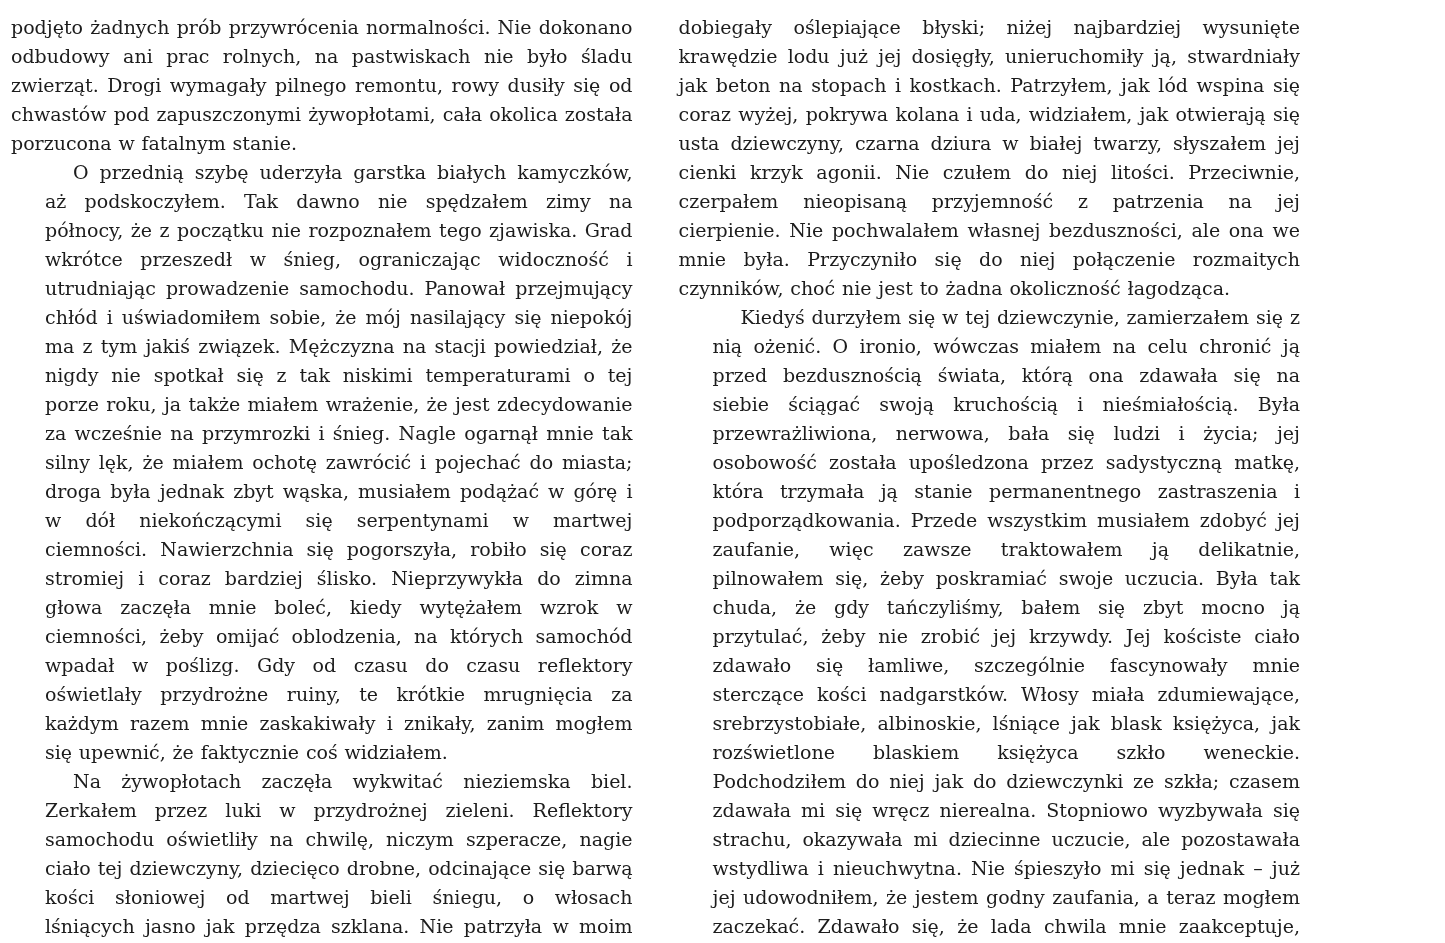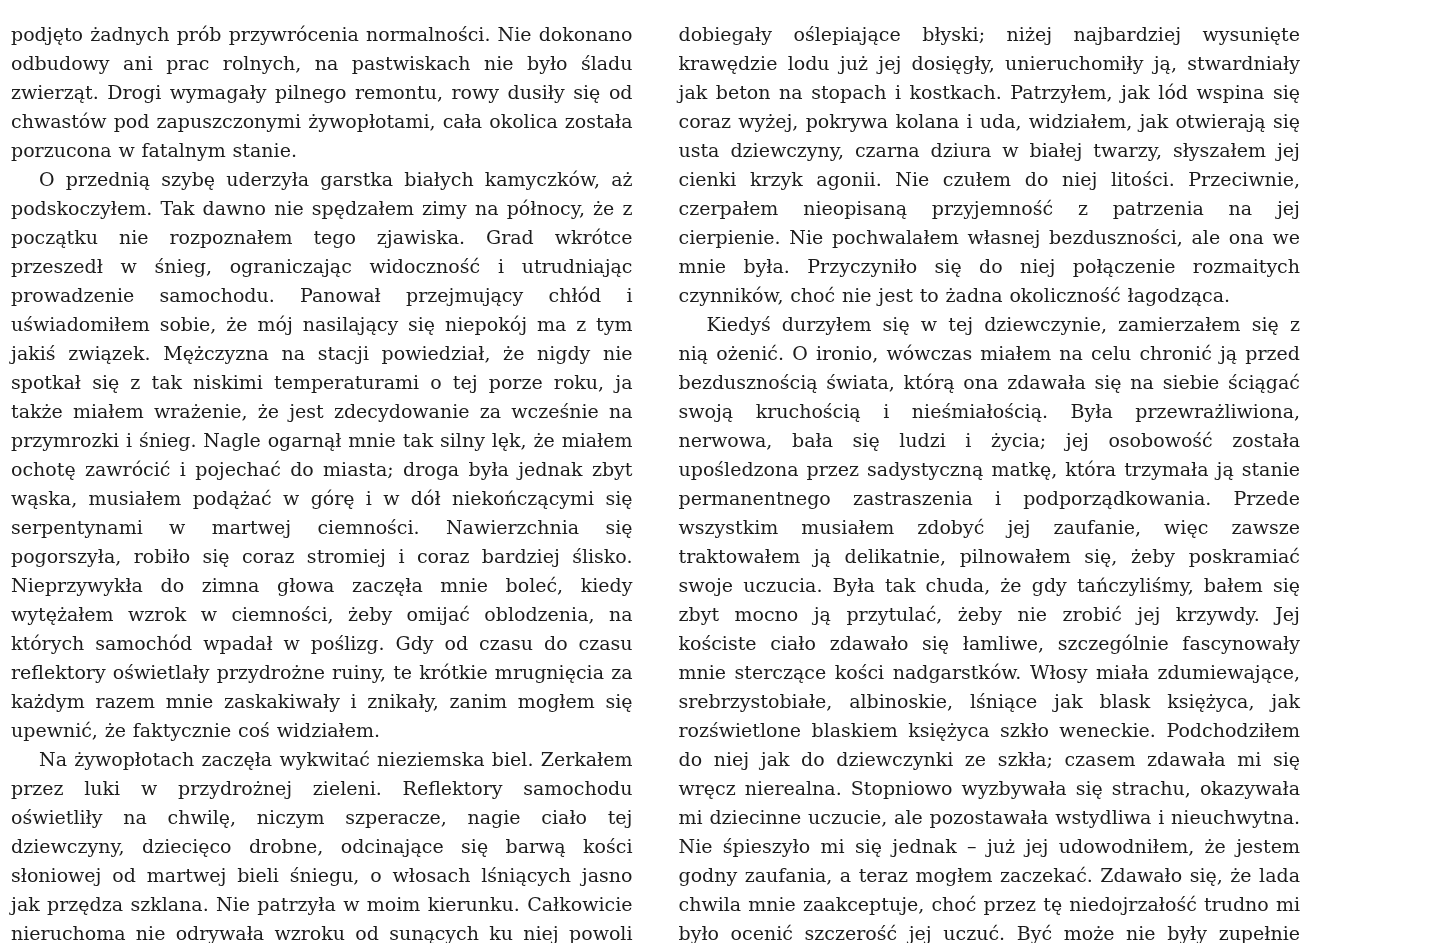--- a/index.html
+++ b/index.html
@@ -6,21 +6,21 @@
     margin: 0;
     padding: 0;
     background: #ffffff;
   }
   .page {
     position: relative;
     width: 1317px;
     height: 943px;
     box-sizing: border-box;
     background: #ffffff;
-    padding: 20px 17px 0 11px;
+    padding: 13px 17px 0 11px;
     display: flex;
     gap: 46px;
     overflow: hidden;
     font-family: "DejaVu Serif", serif;
     font-size: 19px;
     line-height: 29px;
     color: #1c1c1c;
   }
   .column {
     flex: 1 1 0;
@@ -28,20 +28,21 @@
     text-align: justify;
   }
   .para {
     margin: 0;
     padding: 0;
     text-indent: 0;
     word-spacing: 0.04em;
   }
   .para.indent {
     text-indent: 28px;
+    margin-left: 34px;
   }
 </style>
 </head>
 <body>
 
 <div class="page">
   <div class="column">
     <p class="para">podjęto żadnych prób przywrócenia normalności. Nie dokonano odbudowy ani prac rolnych, na pastwiskach nie było śladu zwierząt. Drogi wymagały pilnego remontu, rowy dusiły się od chwastów pod zapuszczonymi żywopłotami, cała okolica została porzucona w fatalnym stanie.</p>
     <p class="para indent">O przednią szybę uderzyła garstka białych kamyczków, aż podskoczyłem. Tak dawno nie spędzałem zimy na północy, że z początku nie rozpoznałem tego zjawiska. Grad wkrótce przeszedł w śnieg, ograniczając widoczność i utrudniając prowadzenie samochodu. Panował przejmujący chłód i uświadomiłem sobie, że mój nasilający się niepokój ma z tym jakiś związek. Mężczyzna na stacji powiedział, że nigdy nie spotkał się z tak niskimi temperaturami o tej porze roku, ja także miałem wrażenie, że jest zdecydowanie za wcześnie na przymrozki i śnieg. Nagle ogarnął mnie tak silny lęk, że miałem ochotę zawrócić i pojechać do miasta; droga była jednak zbyt wąska, musiałem podążać w górę i w dół niekończącymi się serpentynami w martwej ciemności. Nawierzchnia się pogorszyła, robiło się coraz stromiej i coraz bardziej ślisko. Nieprzywykła do zimna głowa zaczęła mnie boleć, kiedy wytężałem wzrok w ciemności, żeby omijać oblodzenia, na których samochód wpadał w poślizg. Gdy od czasu do czasu reflektory oświetlały przydrożne ruiny, te krótkie mrugnięcia za każdym razem mnie zaskakiwały i znikały, zanim mogłem się upewnić, że faktycznie coś widziałem.</p>
     <p class="para indent">Na żywopłotach zaczęła wykwitać nieziemska biel. Zerkałem przez luki w przydrożnej zieleni. Reflektory samochodu oświetliły na chwilę, niczym szperacze, nagie ciało tej dziewczyny, dziecięco drobne, odcinające się barwą kości słoniowej od martwej bieli śniegu, o włosach lśniących jasno jak przędza szklana. Nie patrzyła w moim kierunku. Całkowicie nieruchoma nie odrywała wzroku od sunących ku niej powoli ścian, szklistego, skrzącego się okręgu z litego lodu, w środku którego się znajdowała. Z lodowych klifów, wysoko ponad jej głową,</p>

